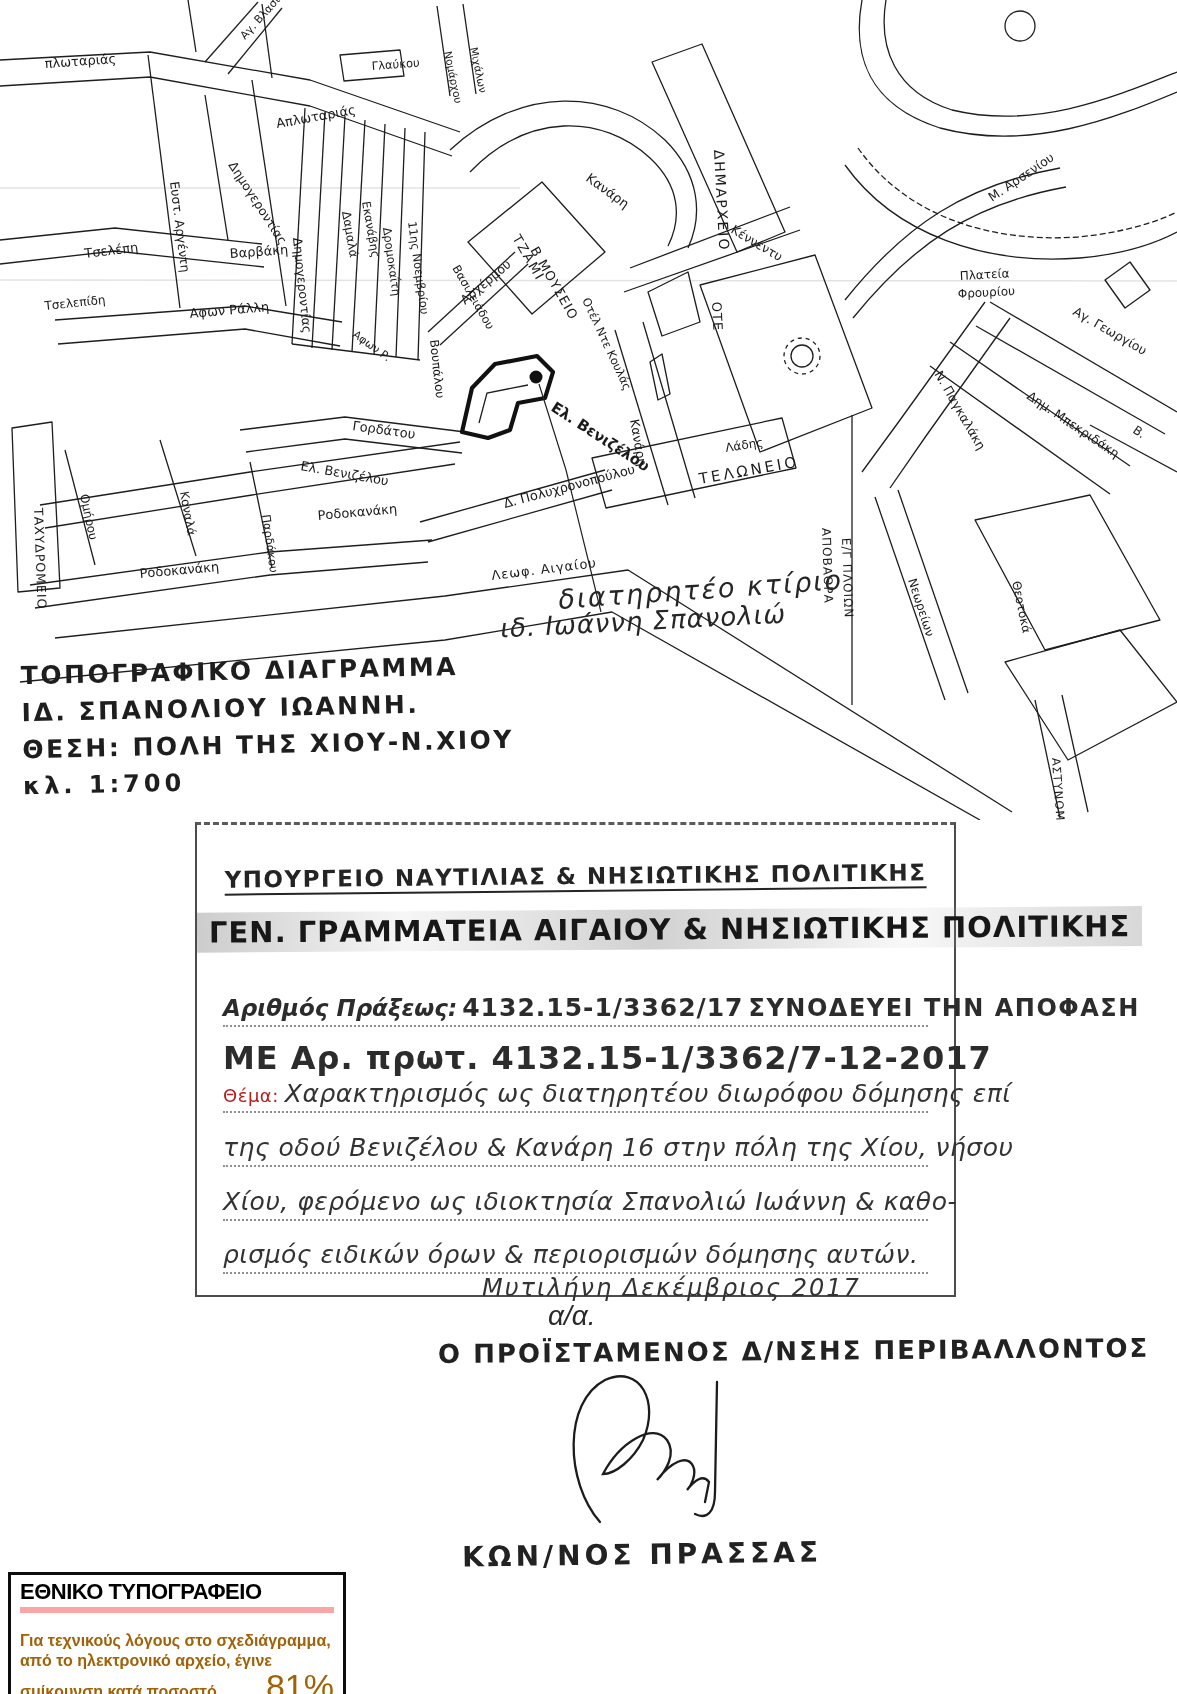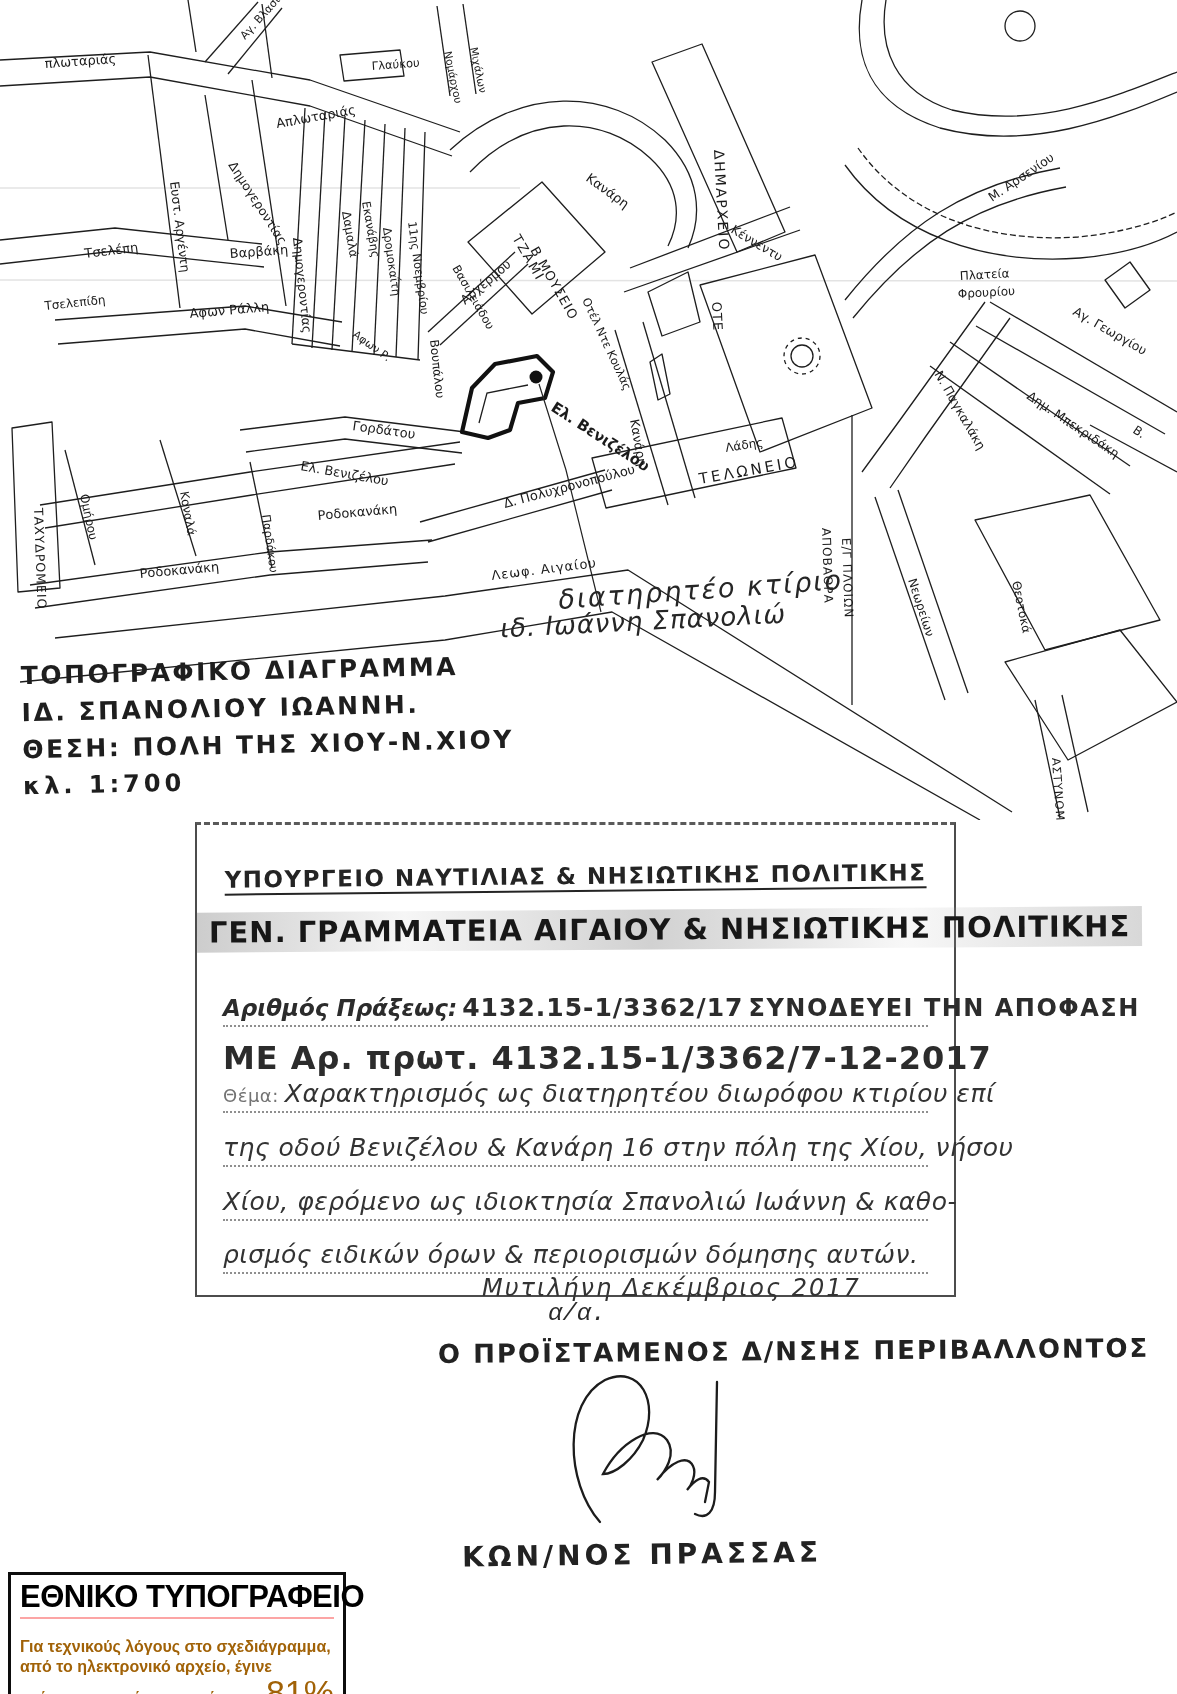--- a/index.html
+++ b/index.html
@@ -46,42 +46,42 @@
   }
   .dotline{border-bottom:2px dotted #8f8f8f;padding-bottom:3px;}
   .act-number-line{left:26px;top:168px;right:26px;font-family:"DejaVu Sans", sans-serif;color:#2c2c2c;}
   .act-number-label{font-style:italic;font-weight:600;font-size:23px;}
   .act-number{font-weight:600;font-size:25px;letter-spacing:1px;}
   .accompanies{font-weight:600;font-size:24px;letter-spacing:1.5px;}
   .protocol{left:26px;top:214px;font-family:"DejaVu Sans", sans-serif;
     font-weight:600;font-size:32px;letter-spacing:1px;color:#2c2c2c;}
   .subject{font-family:"DejaVu Sans", sans-serif;font-style:italic;font-size:25px;
     color:#333;letter-spacing:0.5px;}
-  .subj-label{font-style:normal;color:#737373;font-size:18px;margin-right:6px;}
+  .subj-label{font-style:normal;color:#b91c1c;font-size:18px;margin-right:6px;}
   .subj-1{left:26px;top:254px;right:26px;}
   .subj-2{left:26px;top:308px;right:26px;}
   .subj-3{left:26px;top:362px;right:26px;}
   .subj-4{left:26px;top:415px;right:26px;}
   .date-line{left:285px;top:449px;font-family:"DejaVu Sans", sans-serif;font-style:italic;
     font-size:24px;letter-spacing:2px;color:#333;}
   
-  .sig-aa{position:absolute;left:548px;top:1300px;font-family:Liberation Mono, monospace;
-    font-style:italic;font-size:24px;color:#2a2a2a;}
+  .sig-aa{position:absolute;left:548px;top:1300px;font-family:Liberation Sans, sans-serif;
+    font-style:italic;font-size:28px;color:#2a2a2a;}
   .sig-title{position:absolute;left:438px;top:1336px;font-family:"DejaVu Sans", sans-serif;
     font-weight:600;font-size:26px;letter-spacing:2px;color:#222;white-space:nowrap;transform:rotate(-0.5deg);}
   .sig-svg{position:absolute;left:545px;top:1362px;}
   .sig-name{position:absolute;left:462px;top:1538px;font-family:"DejaVu Sans", sans-serif;
     font-weight:600;font-size:28px;letter-spacing:4px;color:#222;transform:rotate(-0.8deg);}
   
   .footer-box{
     position:absolute;left:8px;top:1572px;width:338px;border:3px solid #0d0d0d;
     background:#fff;padding:4px 9px 6px 9px;box-sizing:border-box;
   }
-  .footer-title{font-size:31px;font-weight:700;letter-spacing:-0.5px;color:#000;
-    border-bottom:2px solid #fca5a5;padding-bottom:2px;white-space:nowrap;}
+  .footer-title{font-size:22px;font-weight:700;letter-spacing:-0.5px;color:#000;
+    border-bottom:6px solid #fca5a5;padding-bottom:2px;white-space:nowrap;}
   .footer-lines{margin-top:18px;font-size:16px;font-weight:700;line-height:1.25;color:#a16207;}
   .footer-last{display:flex;justify-content:space-between;align-items:flex-end;}
   .footer-percent{font-size:34px;font-weight:400;line-height:0.9;}
 </style>
 </head>
 <body>
 
 <div class="page">
 
   <div class="map-area">
@@ -253,21 +253,21 @@
     <div class="act-line secretariat">
       <span class="smudge">ΓΕΝ. ΓΡΑΜΜΑΤΕΙΑ ΑΙΓΑΙΟΥ &amp; ΝΗΣΙΩΤΙΚΗΣ ΠΟΛΙΤΙΚΗΣ</span>
     </div>
     <div class="act-line act-number-line dotline">
       <span class="act-number-label">Αριθμός Πράξεως:</span>
       <span class="act-number">4132.15-1/3362/17</span>
       <span class="accompanies">ΣΥΝΟΔΕΥΕΙ ΤΗΝ ΑΠΟΦΑΣΗ</span>
     </div>
     <div class="act-line protocol">ΜΕ Αρ. πρωτ.  4132.15-1/3362/7-12-2017</div>
     <div class="act-line subject subj-1 dotline">
-      <span class="subj-label">Θέμα:</span><span>Χαρακτηρισμός ως διατηρητέου διωρόφου κτιρίου επί</span>
+      <span class="subj-label">Θέμα:</span><span>Χαρακτηρισμός ως διατηρητέου διωρόφου δόμησης επί</span>
     </div>
     <div class="act-line subject subj-2 dotline">της οδού Βενιζέλου &amp; Κανάρη 16 στην πόλη της Χίου, νήσου</div>
     <div class="act-line subject subj-3 dotline">Χίου, φερόμενο ως ιδιοκτησία Σπανολιώ Ιωάννη &amp; καθο-</div>
     <div class="act-line subject subj-4 dotline">ρισμός ειδικών όρων &amp; περιορισμών δόμησης αυτών.</div>
     <div class="act-line date-line">Μυτιλήνη  Δεκέμβριος  2017</div>
   </div>
 
   <div class="sig-aa">α/α.</div>
   <div class="sig-title">Ο ΠΡΟΪΣΤΑΜΕΝΟΣ Δ/ΝΣΗΣ ΠΕΡΙΒΑΛΛΟΝΤΟΣ</div>
   <svg class="sig-svg" width="200" height="185" viewBox="0 0 200 185">

